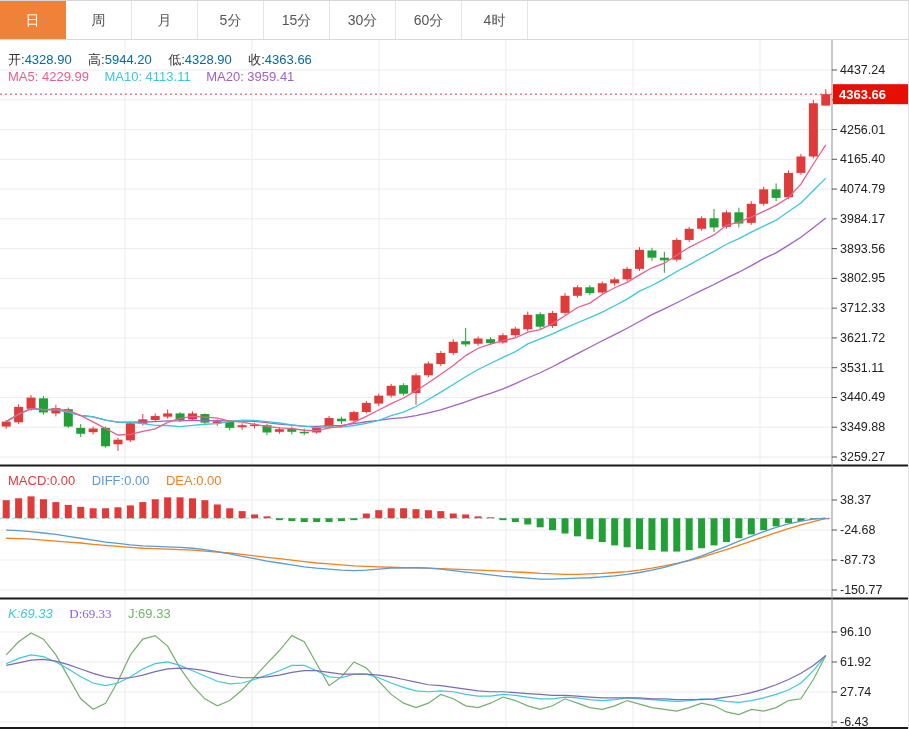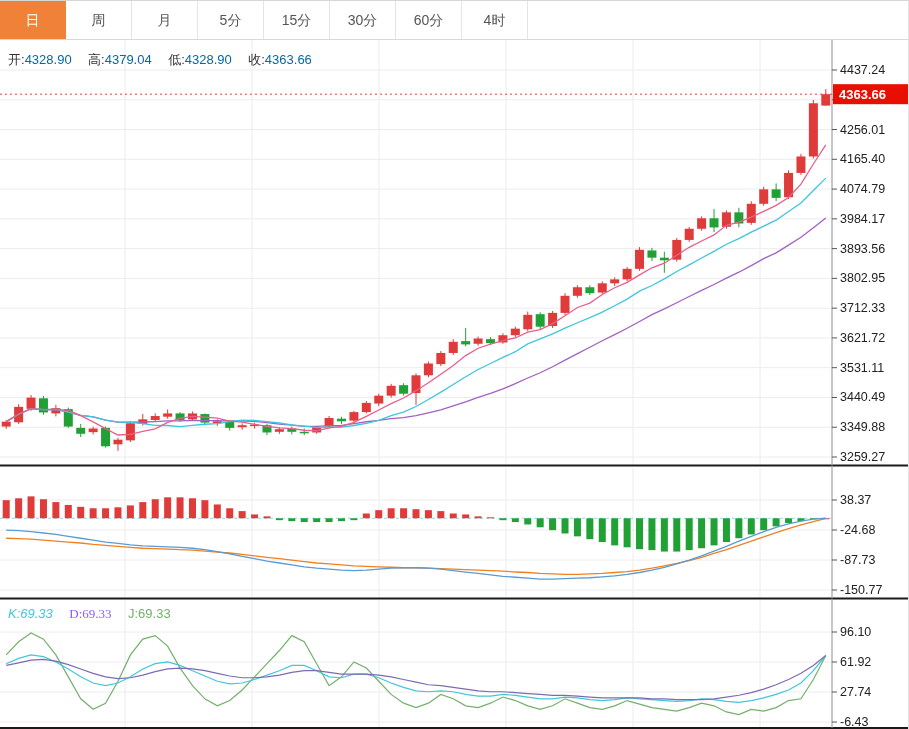--- a/index.html
+++ b/index.html
@@ -348,26 +348,36 @@
         <line x1="832" y1="682" x2="837" y2="682" stroke="#555"></line>
         <text x="840" y="686" font-size="12.5" fill="#222">-6.43</text>
         <g>
           <rect x="833" y="44.17477761836448" width="76" height="20" fill="#e60f00"></rect>
           <text x="839" y="58.67477761836448" font-size="13" font-weight="bold" fill="#fff">4363.66</text>
         </g>
       </svg>
 
     <div class="legend lg-ohlc">
       <span class="lbl">开:</span><span class="val-red">4328.90</span>
-      <span class="lbl">高:</span><span class="val-red">4379.04</span>
+      <span class="lbl">高:</span><span class="val-red">5944.20</span>
       <span class="lbl">低:</span><span class="val-red">4328.90</span>
       <span class="lbl">收:</span><span class="val-red">4363.66</span>
     </div>
 
-
+    <div class="legend lg-ma">
+      <span class="ma5">MA5: 4229.99</span>
+      <span class="ma10">MA10: 4113.11</span>
+      <span class="ma20">MA20: 3959.41</span>
+    </div>
+
+    <div class="legend lg-macd">
+      <span class="c-macd">MACD:0.00</span>
+      <span class="c-diff">DIFF:0.00</span>
+      <span class="c-dea">DEA:0.00</span>
+    </div>
 
     <div class="legend lg-kdj">
       <span class="c-k">K:69.33</span>
       <span class="c-d">D:69.33</span>
       <span class="c-j">J:69.33</span>
     </div>
   </div>
 </div>
 
 </body></html>

